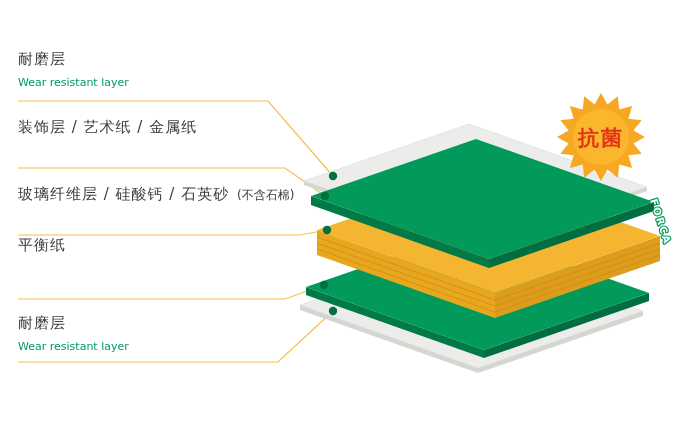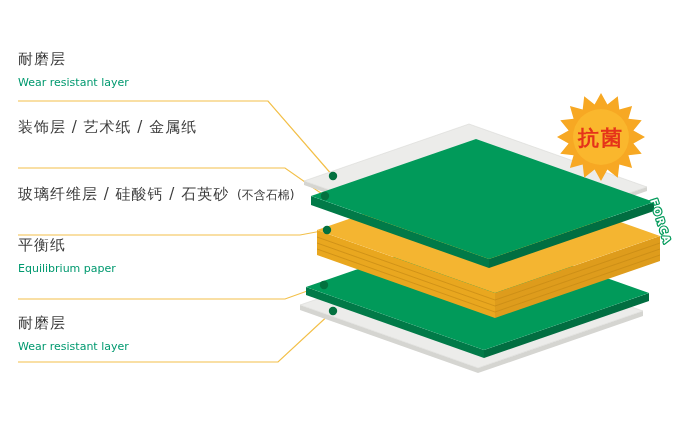--- a/index.html
+++ b/index.html
@@ -122,21 +122,20 @@
 
   <div class="label" style="top:185px">
     <div class="zh">
       <span>玻璃纤维层 / 硅酸钙 / 石英砂</span>
       <span class="note">(不含石棉)</span>
     </div>
   </div>
 
   <div class="label" style="top:236px">
     <div class="zh">平衡纸</div>
-    <div class="en">Equilibrium paper</div>
   </div>
 
   <div class="label" style="top:314px">
     <div class="zh">耐磨层</div>
     <div class="en">Wear resistant layer</div>
   </div>
 
 </div>
 
 </body></html>

